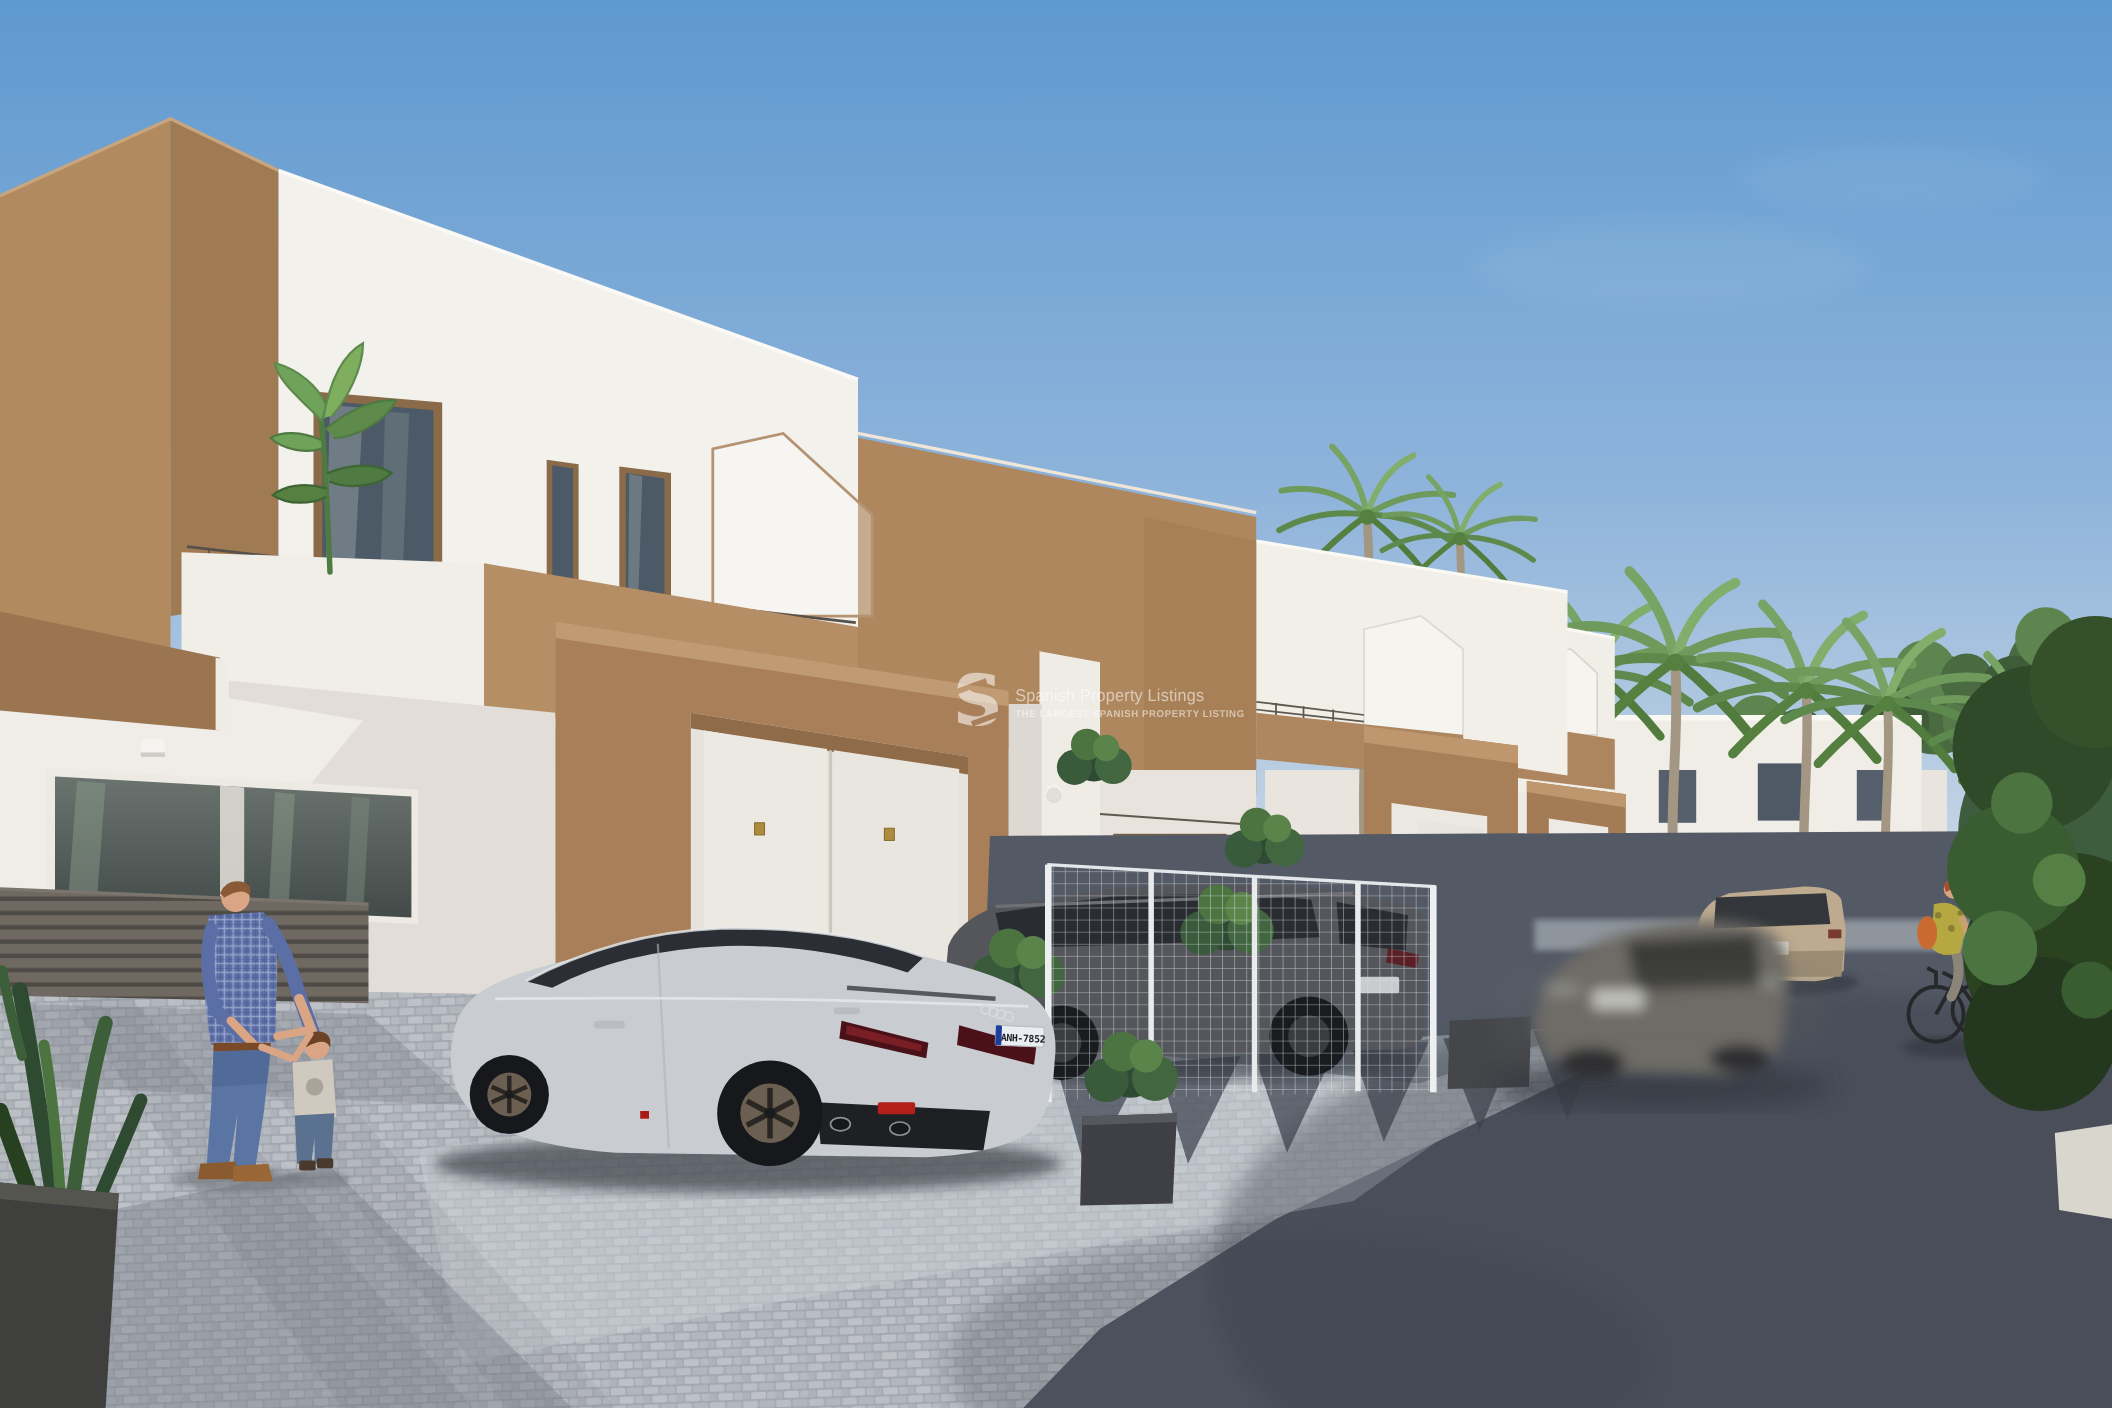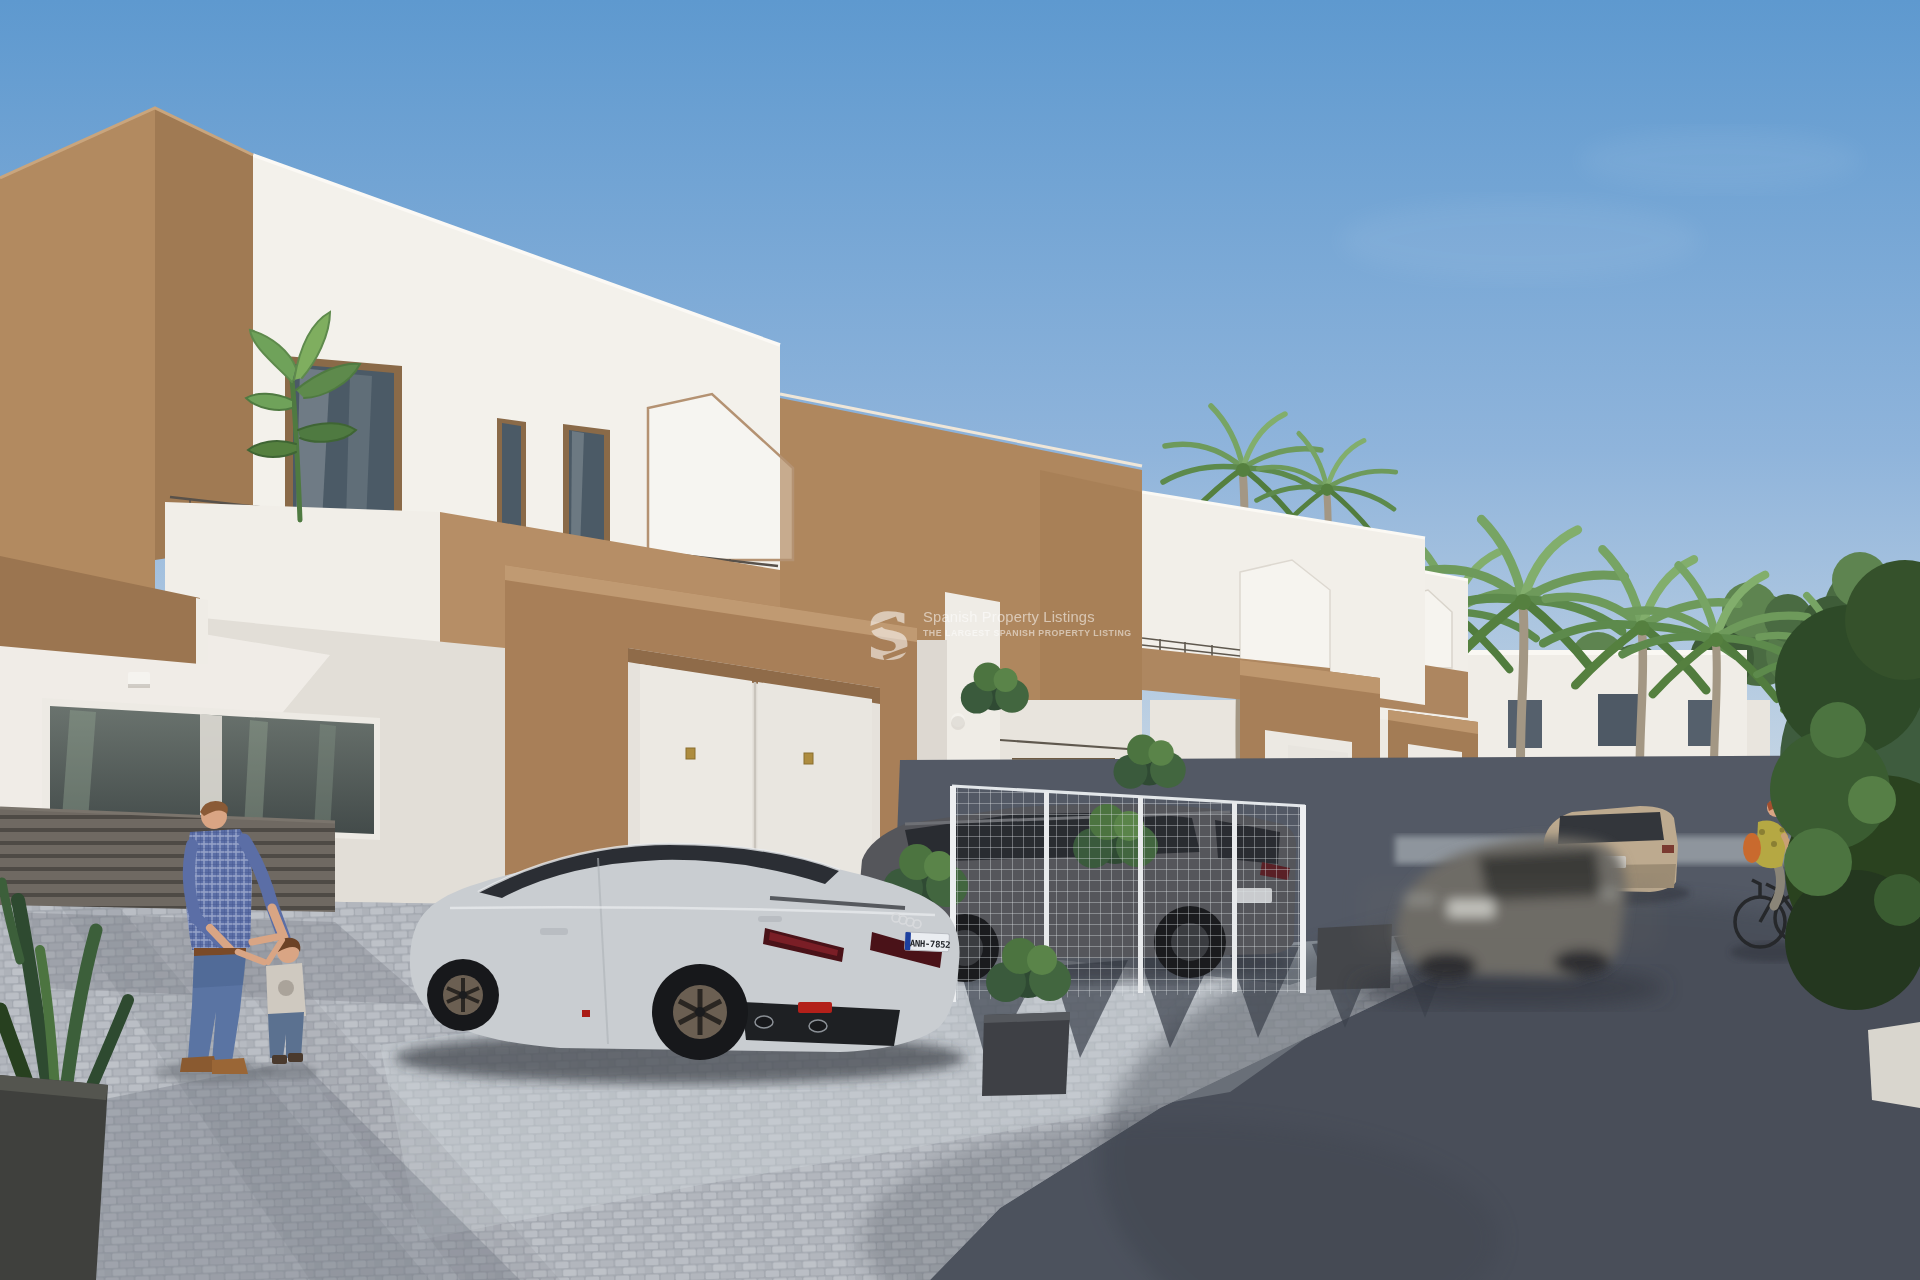--- a/index.html
+++ b/index.html
@@ -2,21 +2,21 @@
 <html><head>
 <meta charset="utf-8">
 <style>
   html,body{margin:0;padding:0;background:#222;}
   .stage{position:relative;width:1920px;height:1280px;overflow:hidden;
          font-family:"Liberation Sans", sans-serif;}
   .stage svg.scene{position:absolute;left:0;top:0;}
   
   .watermark{position:absolute;left:862px;top:608px;display:flex;gap:7px;
              align-items:flex-start;pointer-events:none;}
-  .wm-text{}
+  .wm-text{margin-top:16px;}
   .wm-brand{font-size:15.5px;font-weight:400;color:rgba(255,255,255,0.55);
             letter-spacing:0.2px;transform:scaleX(0.95);transform-origin:left;
             white-space:nowrap;}
   .wm-tagline{margin-top:2px;font-size:9px;font-weight:bold;
               color:rgba(255,255,255,0.52);letter-spacing:0.55px;
               transform:scaleX(0.97);transform-origin:left;white-space:nowrap;}
 </style>
 </head>
 <body>
 

